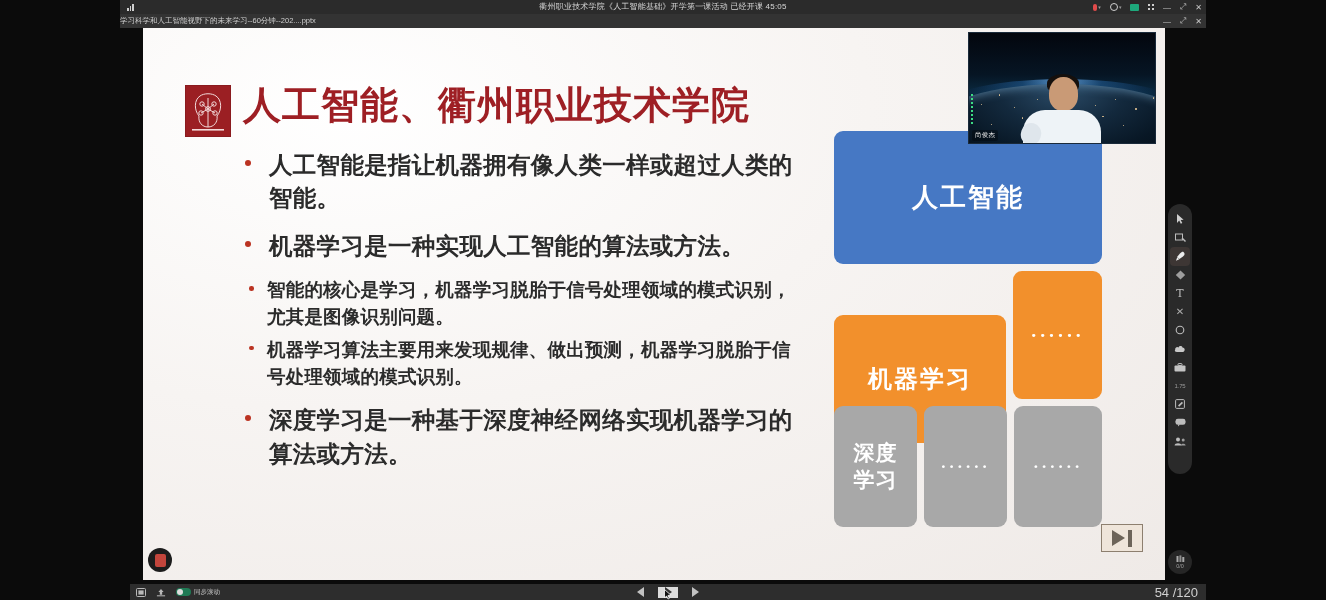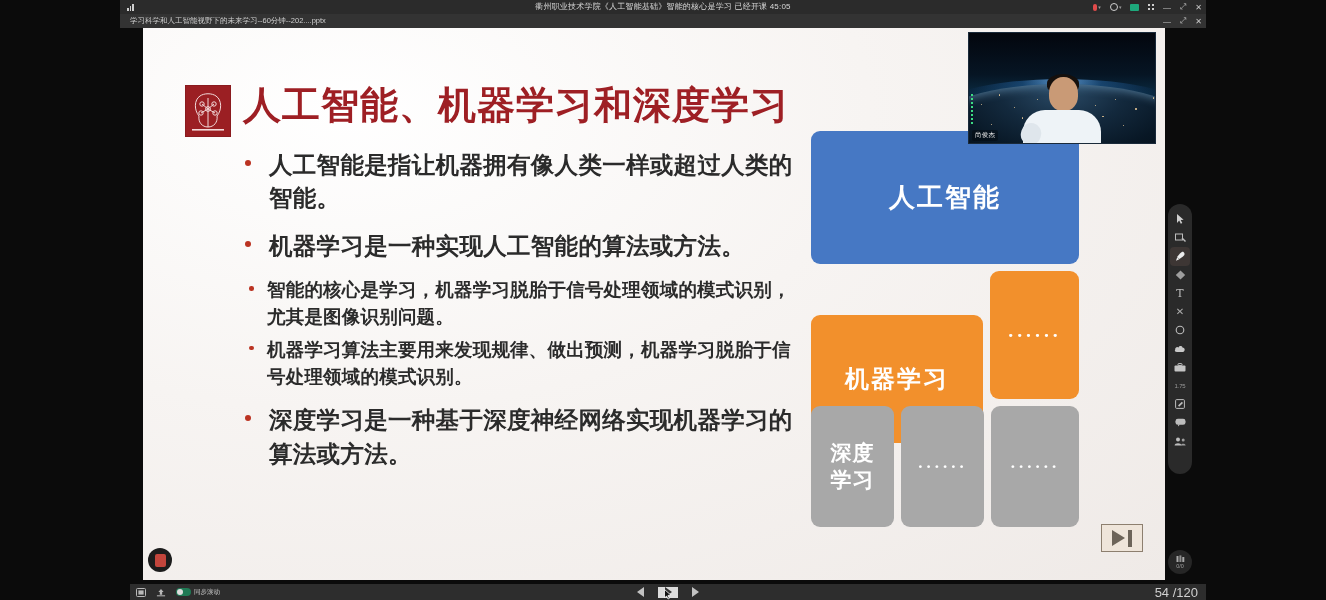--- a/index.html
+++ b/index.html
@@ -20,21 +20,21 @@
   .mic-dot{width:4px;height:7px;border-radius:2px;background:#e14b4b;display:inline-block;}
   .cam-dot{width:6px;height:6px;border-radius:50%;border:1px solid #cfcfcf;display:inline-block;}
   .caret{font-size:5px;color:#9a9a9a;}
   .share-sq{width:9px;height:7px;background:#1ea97c;border-radius:1px;display:inline-block;}
   .grid-ico{display:grid;grid-template-columns:2px 2px;grid-template-rows:2px 2px;gap:1.5px;}
   .grid-ico span{background:#cfcfcf;display:block;width:2px;height:2px;}
   .wbtn{color:#c9c9c9;font-size:8px;cursor:default;}
 
   
   .winbar{position:absolute;left:120px;top:14px;width:1086px;height:14px;background:#333;display:flex;align-items:center;}
-  .wintitle{font-size:7.5px;color:#cfcfcf;padding-left:10px;white-space:nowrap;overflow:hidden;text-overflow:ellipsis;max-width:330px;}
+  .wintitle{font-size:7.5px;color:#cfcfcf;white-space:nowrap;overflow:hidden;text-overflow:ellipsis;max-width:330px;}
   .winbar-right{position:absolute;right:4px;top:0;height:14px;display:flex;align-items:center;gap:9px;}
 
   
   .slide{position:absolute;left:143px;top:28px;width:1022px;height:552px;background:#fbf9f8;overflow:hidden;}
   .slide:before{content:"";position:absolute;inset:0;background:
      radial-gradient(ellipse at 20% 15%, #ffffff 0%, #f7f4f2 45%, #efeae7 100%);}
   .slide-inner{position:relative;width:100%;height:100%;}
 
   
   .logo{position:absolute;left:42px;top:57px;width:44px;height:50px;background:#9b1f23;border:1px solid #8a1b1f;}
@@ -47,21 +47,21 @@
   .bullets{position:absolute;left:94px;top:121px;width:560px;}
   .b1{position:relative;margin-bottom:14px;padding-left:32px;font-family:"DejaVu Serif","Liberation Serif",serif;
       font-size:23.5px;line-height:1.42;color:#2b2b2b;font-weight:600;letter-spacing:.3px;}
   .b1:before{content:"";position:absolute;left:8px;top:11px;width:6px;height:6px;border-radius:50%;background:#bb3322;}
   .sub{margin:9px 0 8px 0;}
   .b2{position:relative;padding-left:30px;font-family:"DejaVu Serif","Liberation Serif",serif;
       font-size:18.5px;line-height:1.45;color:#2b2b2b;font-weight:600;letter-spacing:.2px;margin-bottom:6px;}
   .b2:before{content:"";position:absolute;left:12px;top:9px;width:4.5px;height:4.5px;border-radius:50%;background:#bb3322;}
 
   
-  .diagram{position:absolute;left:668px;top:103px;width:268px;height:396px;}
+  .diagram{position:absolute;left:691px;top:103px;width:268px;height:396px;}
   .dblock{position:absolute;border-radius:9px;display:flex;align-items:center;justify-content:center;
      color:#fff;font-family:"DejaVu Serif","Liberation Serif",serif;font-weight:600;letter-spacing:2px;text-align:center;}
   .d-ai{left:0;top:0;width:268px;height:133px;font-size:26px;}
   .d-ml{left:0;top:140px;width:172px;height:128px;font-size:24px;margin-top:44px;}
   .d-ml2{left:179px;top:140px;width:89px;height:128px;font-size:17px;letter-spacing:3px;}
   .d-dl{left:0;top:275px;width:83px;height:121px;font-size:21px;line-height:1.25;letter-spacing:1px;}
   .d-dl2{left:90px;top:275px;width:83px;height:121px;font-size:15px;letter-spacing:3px;}
   .d-dl3{left:180px;top:275px;width:88px;height:121px;font-size:15px;letter-spacing:3px;}
 
   
@@ -127,21 +127,21 @@
 <div id="app">
 
   <div class="topbar">
     <div class="topbar-left">
       <span class="sig-icon">
           <i></i>
           <i></i>
           <i></i>
         </span>
     </div>
-    <div class="topbar-center">衢州职业技术学院《人工智能基础》智能的核心是学习  已经开课  45:05</div>
+    <div class="topbar-center">衢州职业技术学院《人工智能基础》开学第一课活动  已经开课  45:05</div>
     <div class="topbar-right">
       <span class="tb-ico">
           <span class="mic-dot"></span>
           <span class="caret">▾</span>
         </span>
       <span class="tb-ico">
           <span class="cam-dot"></span>
           <span class="caret">▾</span>
         </span>
       <span class="tb-ico">
@@ -181,21 +181,21 @@
               <circle cx="28" cy="18" r="2.2"></circle>
             <circle cx="15" cy="27" r="2.2"></circle>
               <circle cx="29" cy="27" r="2.2"></circle>
             <circle cx="22" cy="23" r="2.4"></circle>
             <path d="M16 18 L22 23 L28 18 M15 27 L22 23 L29 27"></path>
           </g>
           <rect x="6" y="43" width="32" height="1.6" fill="#f2d9d9"></rect>
         </svg>
       </div>
 
-      <div class="slide-title">人工智能、机器学习和深度学习</div>
+      <div class="slide-title">人工智能、衢州职业技术学院</div>
 
       <div class="bullets">
         <div class="b1">人工智能是指让机器拥有像人类一样或超过人类的智能。</div>
         <div class="b1">机器学习是一种实现人工智能的算法或方法。</div>
         <div class="sub">
           <div class="b2">智能的核心是学习，机器学习脱胎于信号处理领域的模式识别，尤其是图像识别问题。</div>
           <div class="b2">机器学习算法主要用来发现规律、做出预测，机器学习脱胎于信号处理领域的模式识别。</div>
         </div>
         <div class="b1" style="margin-top:14px;">深度学习是一种基于深度神经网络实现机器学习的算法或方法。</div>
       </div>

